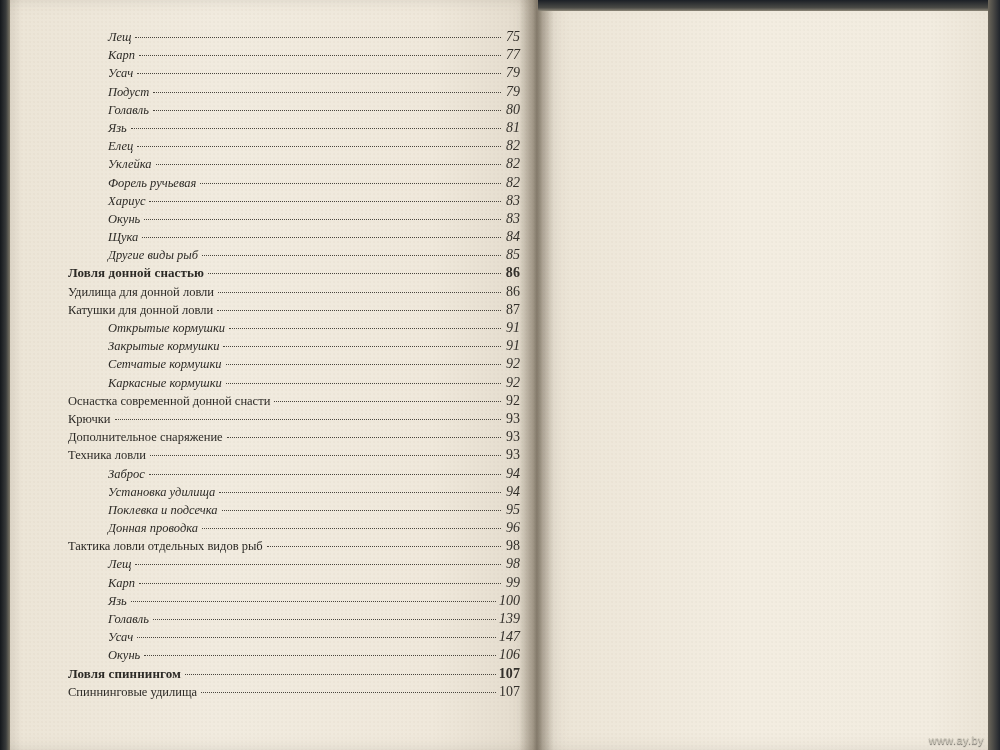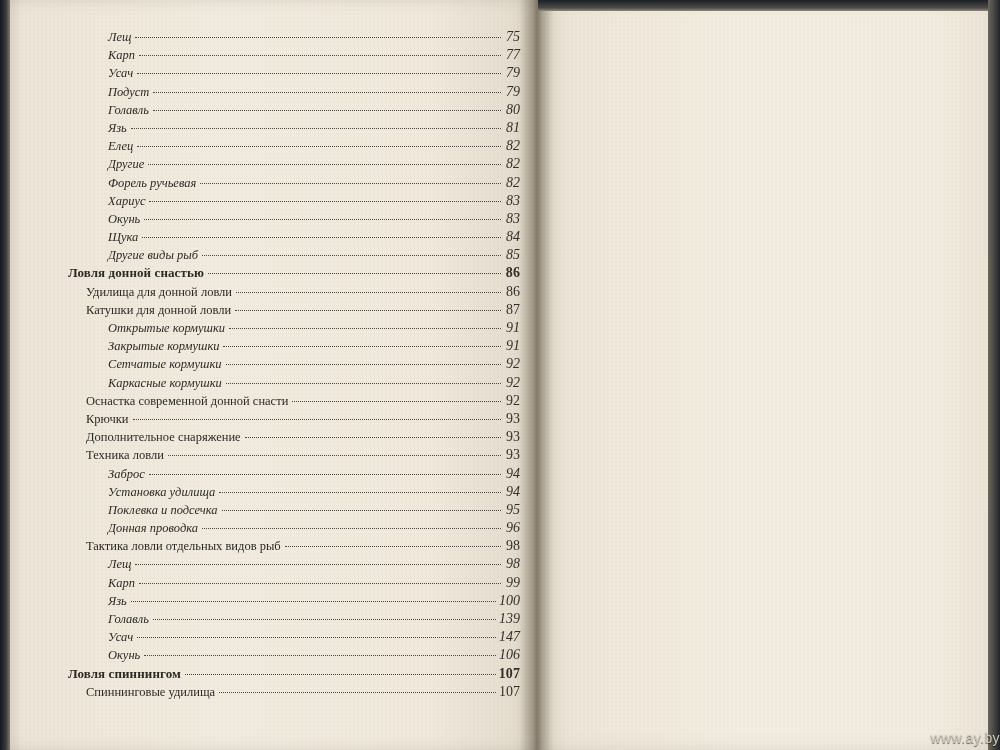--- a/index.html
+++ b/index.html
@@ -103,37 +103,36 @@
   }
 
   
   .lvl-h {            
     font-weight: bold;
     font-size: 13px;
     margin-left: 0;
     letter-spacing: 0.1px;
   }
   .lvl-1 {            
-    margin-left: 18px;
     font-size: 12.5px;
   }
   .lvl-2 {            
     margin-left: 40px;
     font-style: italic;
     font-size: 12.5px;
   }
   .lvl-h .dots, .lvl-1 .dots, .lvl-2 .dots { border-bottom-style: dotted; }
 
   
   .watermark {
     position: absolute;
-    right: 0;
+    right: 16px;
     bottom: 4px;
     font-family: "Liberation Sans", sans-serif;
-    font-size: 14px;
+    font-size: 11px;
     color: #cfcabc;
     text-shadow: 0 1px 1px rgba(0,0,0,.6);
     letter-spacing: .4px;
   }
   .paper-noise {
     position: absolute; inset: 0;
     background-image:
       radial-gradient(rgba(120,105,80,0.035) 1px, transparent 1px);
     background-size: 4px 4px;
     pointer-events: none;
@@ -177,21 +176,21 @@
           <span class="label">Язь</span>
           <span class="dots"></span>
           <span class="pg">81</span>
         </div>
         <div class="row lvl-2">
           <span class="label">Елец</span>
           <span class="dots"></span>
           <span class="pg">82</span>
         </div>
         <div class="row lvl-2">
-          <span class="label">Другие</span>
+          <span class="label">Уклейка</span>
           <span class="dots"></span>
           <span class="pg">82</span>
         </div>
         <div class="row lvl-2">
           <span class="label">Форель ручьевая</span>
           <span class="dots"></span>
           <span class="pg">82</span>
         </div>
         <div class="row lvl-2">
           <span class="label">Хариус</span>

